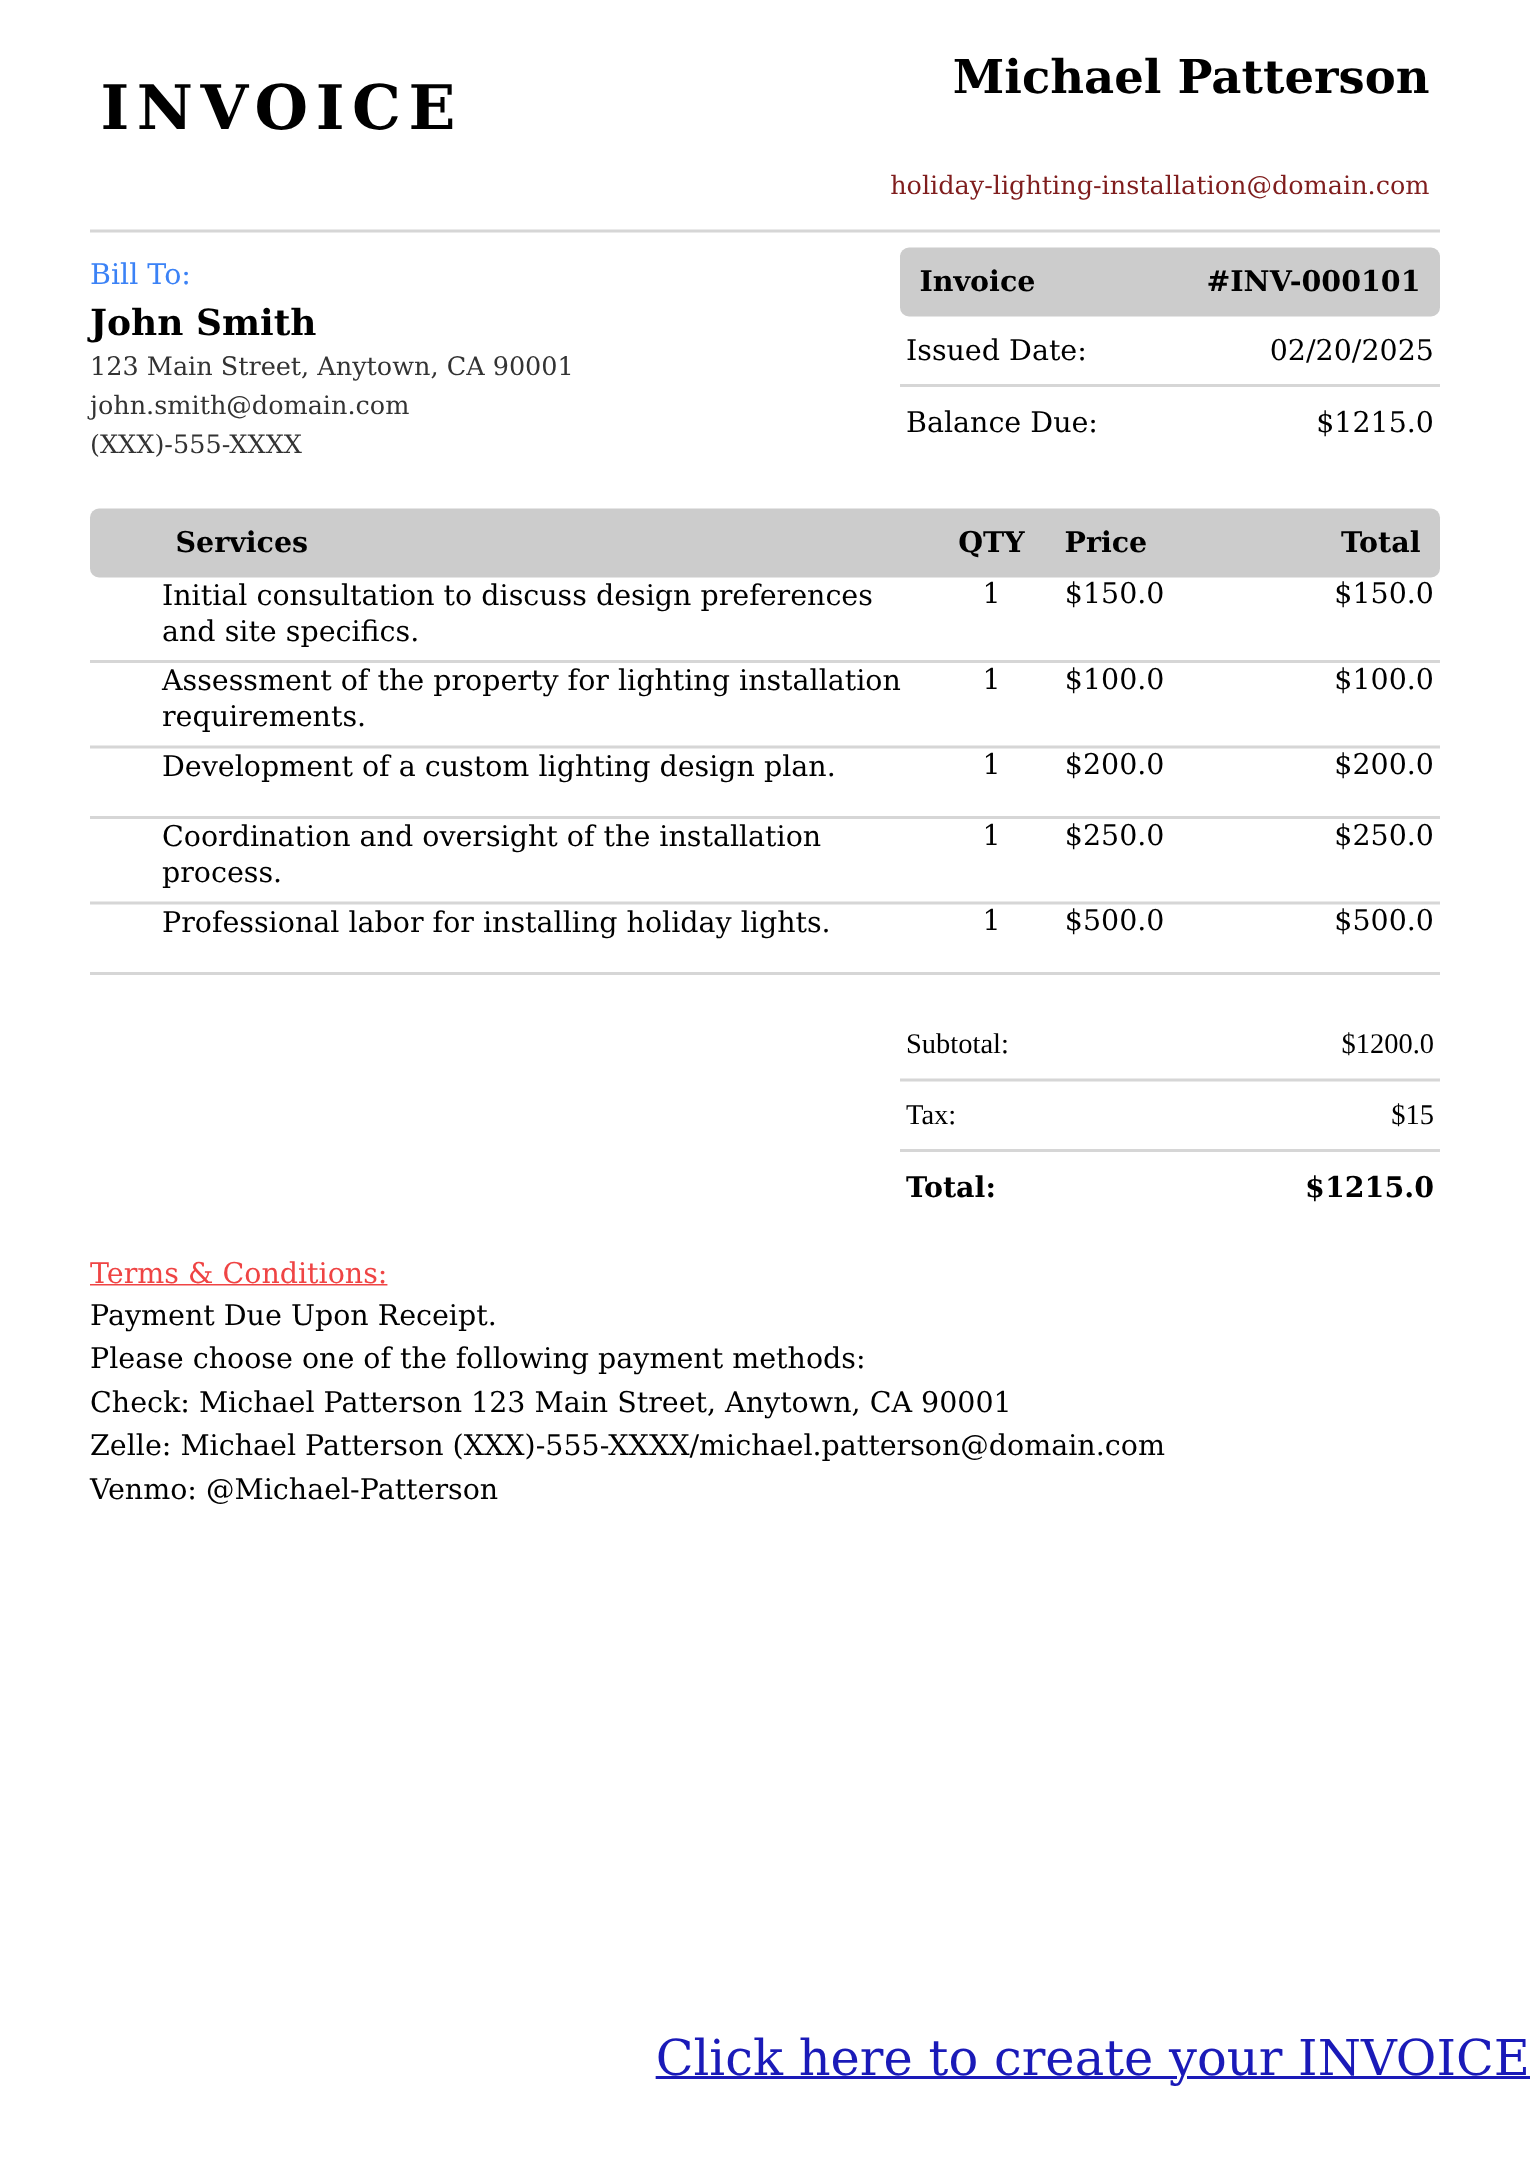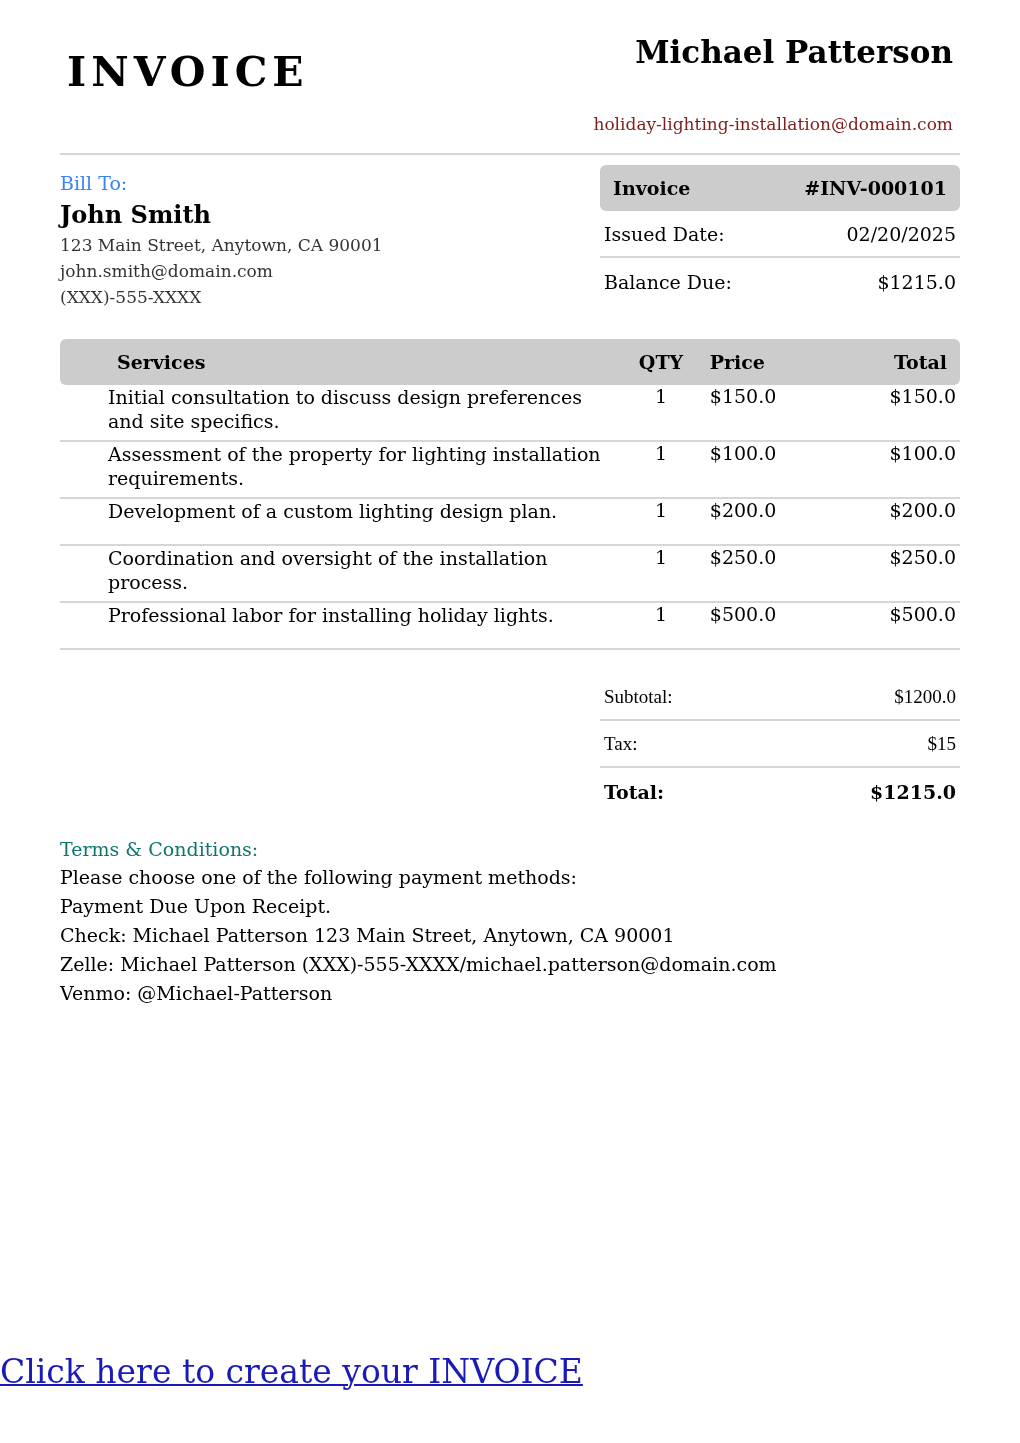--- a/index.html
+++ b/index.html
@@ -42,25 +42,25 @@
   .trow.one { height: 47px; }
 
   
   .totals { position: absolute; left: 540px; top: 674px; width: 360px; }
   .tot-row { display: flex; justify-content: space-between; align-items: center; height: 47px; padding: 0 4px; font-size: 19px; }
   .tot-row.sep { border-bottom: 2px solid #d6d6d6; font-family: Liberation Serif, serif; }
   .tot-row.bold { font-weight: bold; }
 
   
   .terms { position: absolute; left: 0; top: 835px; width: 900px; }
-  .terms-label { font-size: 19px; color: #0f766e; line-height: 28px; }
+  .terms-label { font-size: 19px; color: #ef4444; line-height: 28px; text-decoration: underline; }
   .terms-line { font-size: 19px; line-height: 29px; }
 
   
-  .cta { position: absolute; left: 0; top: 1352px; width: 1020px; text-align: left; }
+  .cta { position: absolute; left: 0; top: 1352px; width: 1020px; text-align: right; }
   .cta a { font-size: 33px; color: #1a1ab8; text-decoration: underline; text-decoration-thickness: 2px; }
 </style>
 </head>
 <body>
 
 <div class="page">
 
   <div class="hdr">
     <div class="title">INVOICE</div>
     <div class="seller">
@@ -142,22 +142,22 @@
       <span>$15</span>
     </div>
     <div class="tot-row bold">
       <span>Total:</span>
       <span>$1215.0</span>
     </div>
   </div>
 
   <div class="terms">
     <div class="terms-label">Terms &amp; Conditions:</div>
+    <div class="terms-line">Payment Due Upon Receipt.</div>
     <div class="terms-line">Please choose one of the following payment methods:</div>
-    <div class="terms-line">Payment Due Upon Receipt.</div>
     <div class="terms-line">Check: Michael Patterson 123 Main Street, Anytown, CA 90001</div>
     <div class="terms-line">Zelle: Michael Patterson (XXX)-555-XXXX/michael.patterson@domain.com</div>
     <div class="terms-line">Venmo: @Michael-Patterson</div>
   </div>
 </div>
 
 <div class="cta">
   <a href="#">Click here to create your INVOICE</a>
 </div>
 

